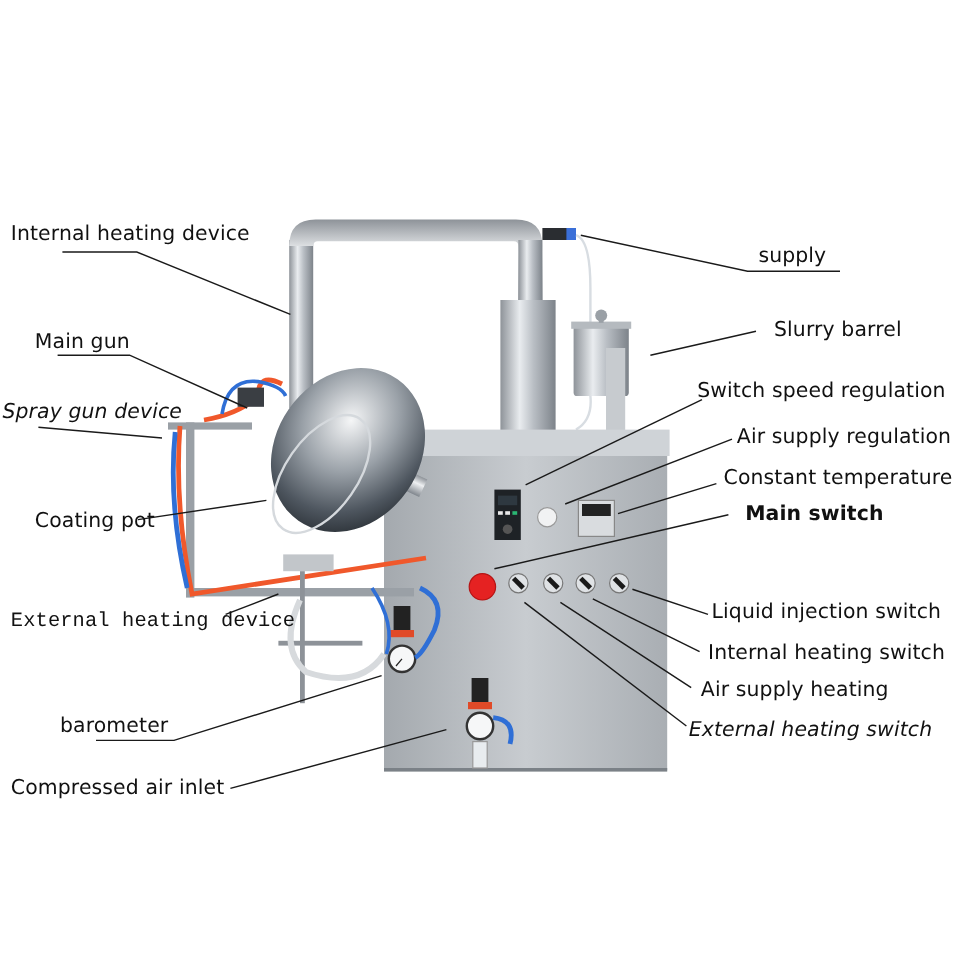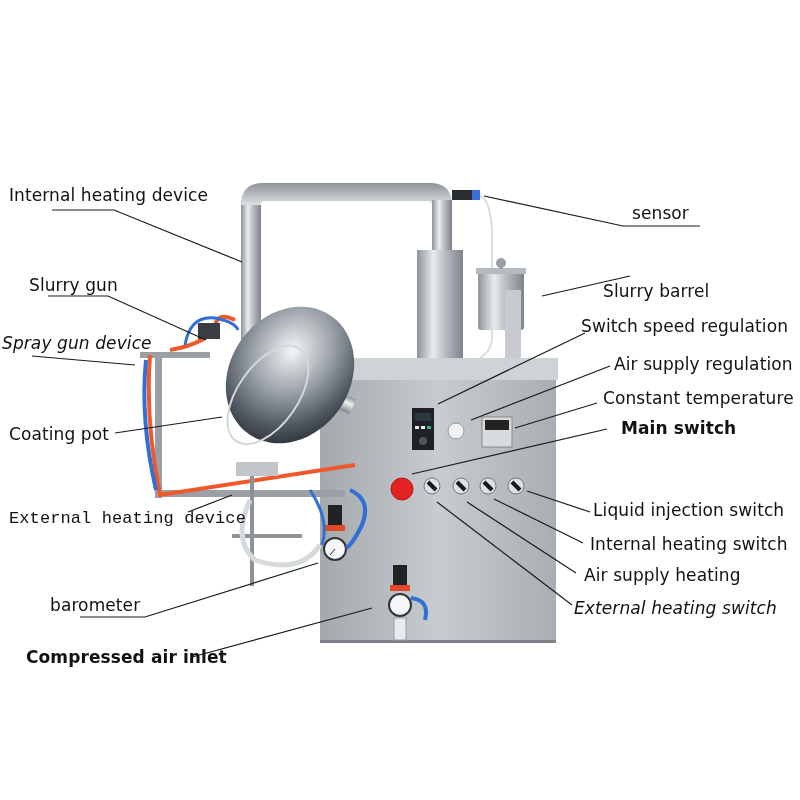--- a/index.html
+++ b/index.html
@@ -149,28 +149,28 @@
       <polyline points="515,428 597,403"></polyline>
       <polyline points="412,474 607,429"></polyline>
       <polyline points="527,491 590,512"></polyline>
       <polyline points="494,499 583,543"></polyline>
       <polyline points="467,502 576,573"></polyline>
       <polyline points="437,502 572,605"></polyline>
     </g>
   </svg>
 
   <div class="label" style="left:9px; top:185px;">Internal heating device</div>
-  <div class="label" style="left:29px; top:275px;">Slurry gun</div>
+  <div class="label" style="left:29px; top:275px;">Main gun</div>
   <div class="label" style="left:2px; top:333px;font-style:italic;">Spray gun device</div>
-  <div class="label" style="left:9px; top:424px;">Coating pot</div>
+  <div class="label" style="left:29px; top:424px;">Coating pot</div>
   <div class="label" style="left:9px; top:509px;font-family:Liberation Mono, monospace;">External heating device</div>
   <div class="label" style="left:50px; top:595px;">barometer</div>
-  <div class="label" style="left:26px; top:647px;font-weight:bold;">Compressed air inlet</div>
-  <div class="label" style="left:632px; top:203px;">sensor</div>
-  <div class="label" style="left:603px; top:265px;margin-top:16px;">Slurry barrel</div>
+  <div class="label" style="left:9px; top:647px;">Compressed air inlet</div>
+  <div class="label" style="left:632px; top:203px;">supply</div>
+  <div class="label" style="left:645px; top:265px;">Slurry barrel</div>
   <div class="label" style="left:581px; top:316px;">Switch speed regulation</div>
   <div class="label" style="left:614px; top:354px;">Air supply regulation</div>
   <div class="label" style="left:603px; top:388px;">Constant temperature</div>
   <div class="label" style="left:621px; top:418px;font-weight:bold;">Main switch</div>
   <div class="label" style="left:593px; top:500px;">Liquid injection switch</div>
   <div class="label" style="left:590px; top:534px;">Internal heating switch</div>
   <div class="label" style="left:584px; top:565px;">Air supply heating</div>
   <div class="label" style="left:574px; top:598px;font-style:italic;">External heating switch</div>
 </div>
 

